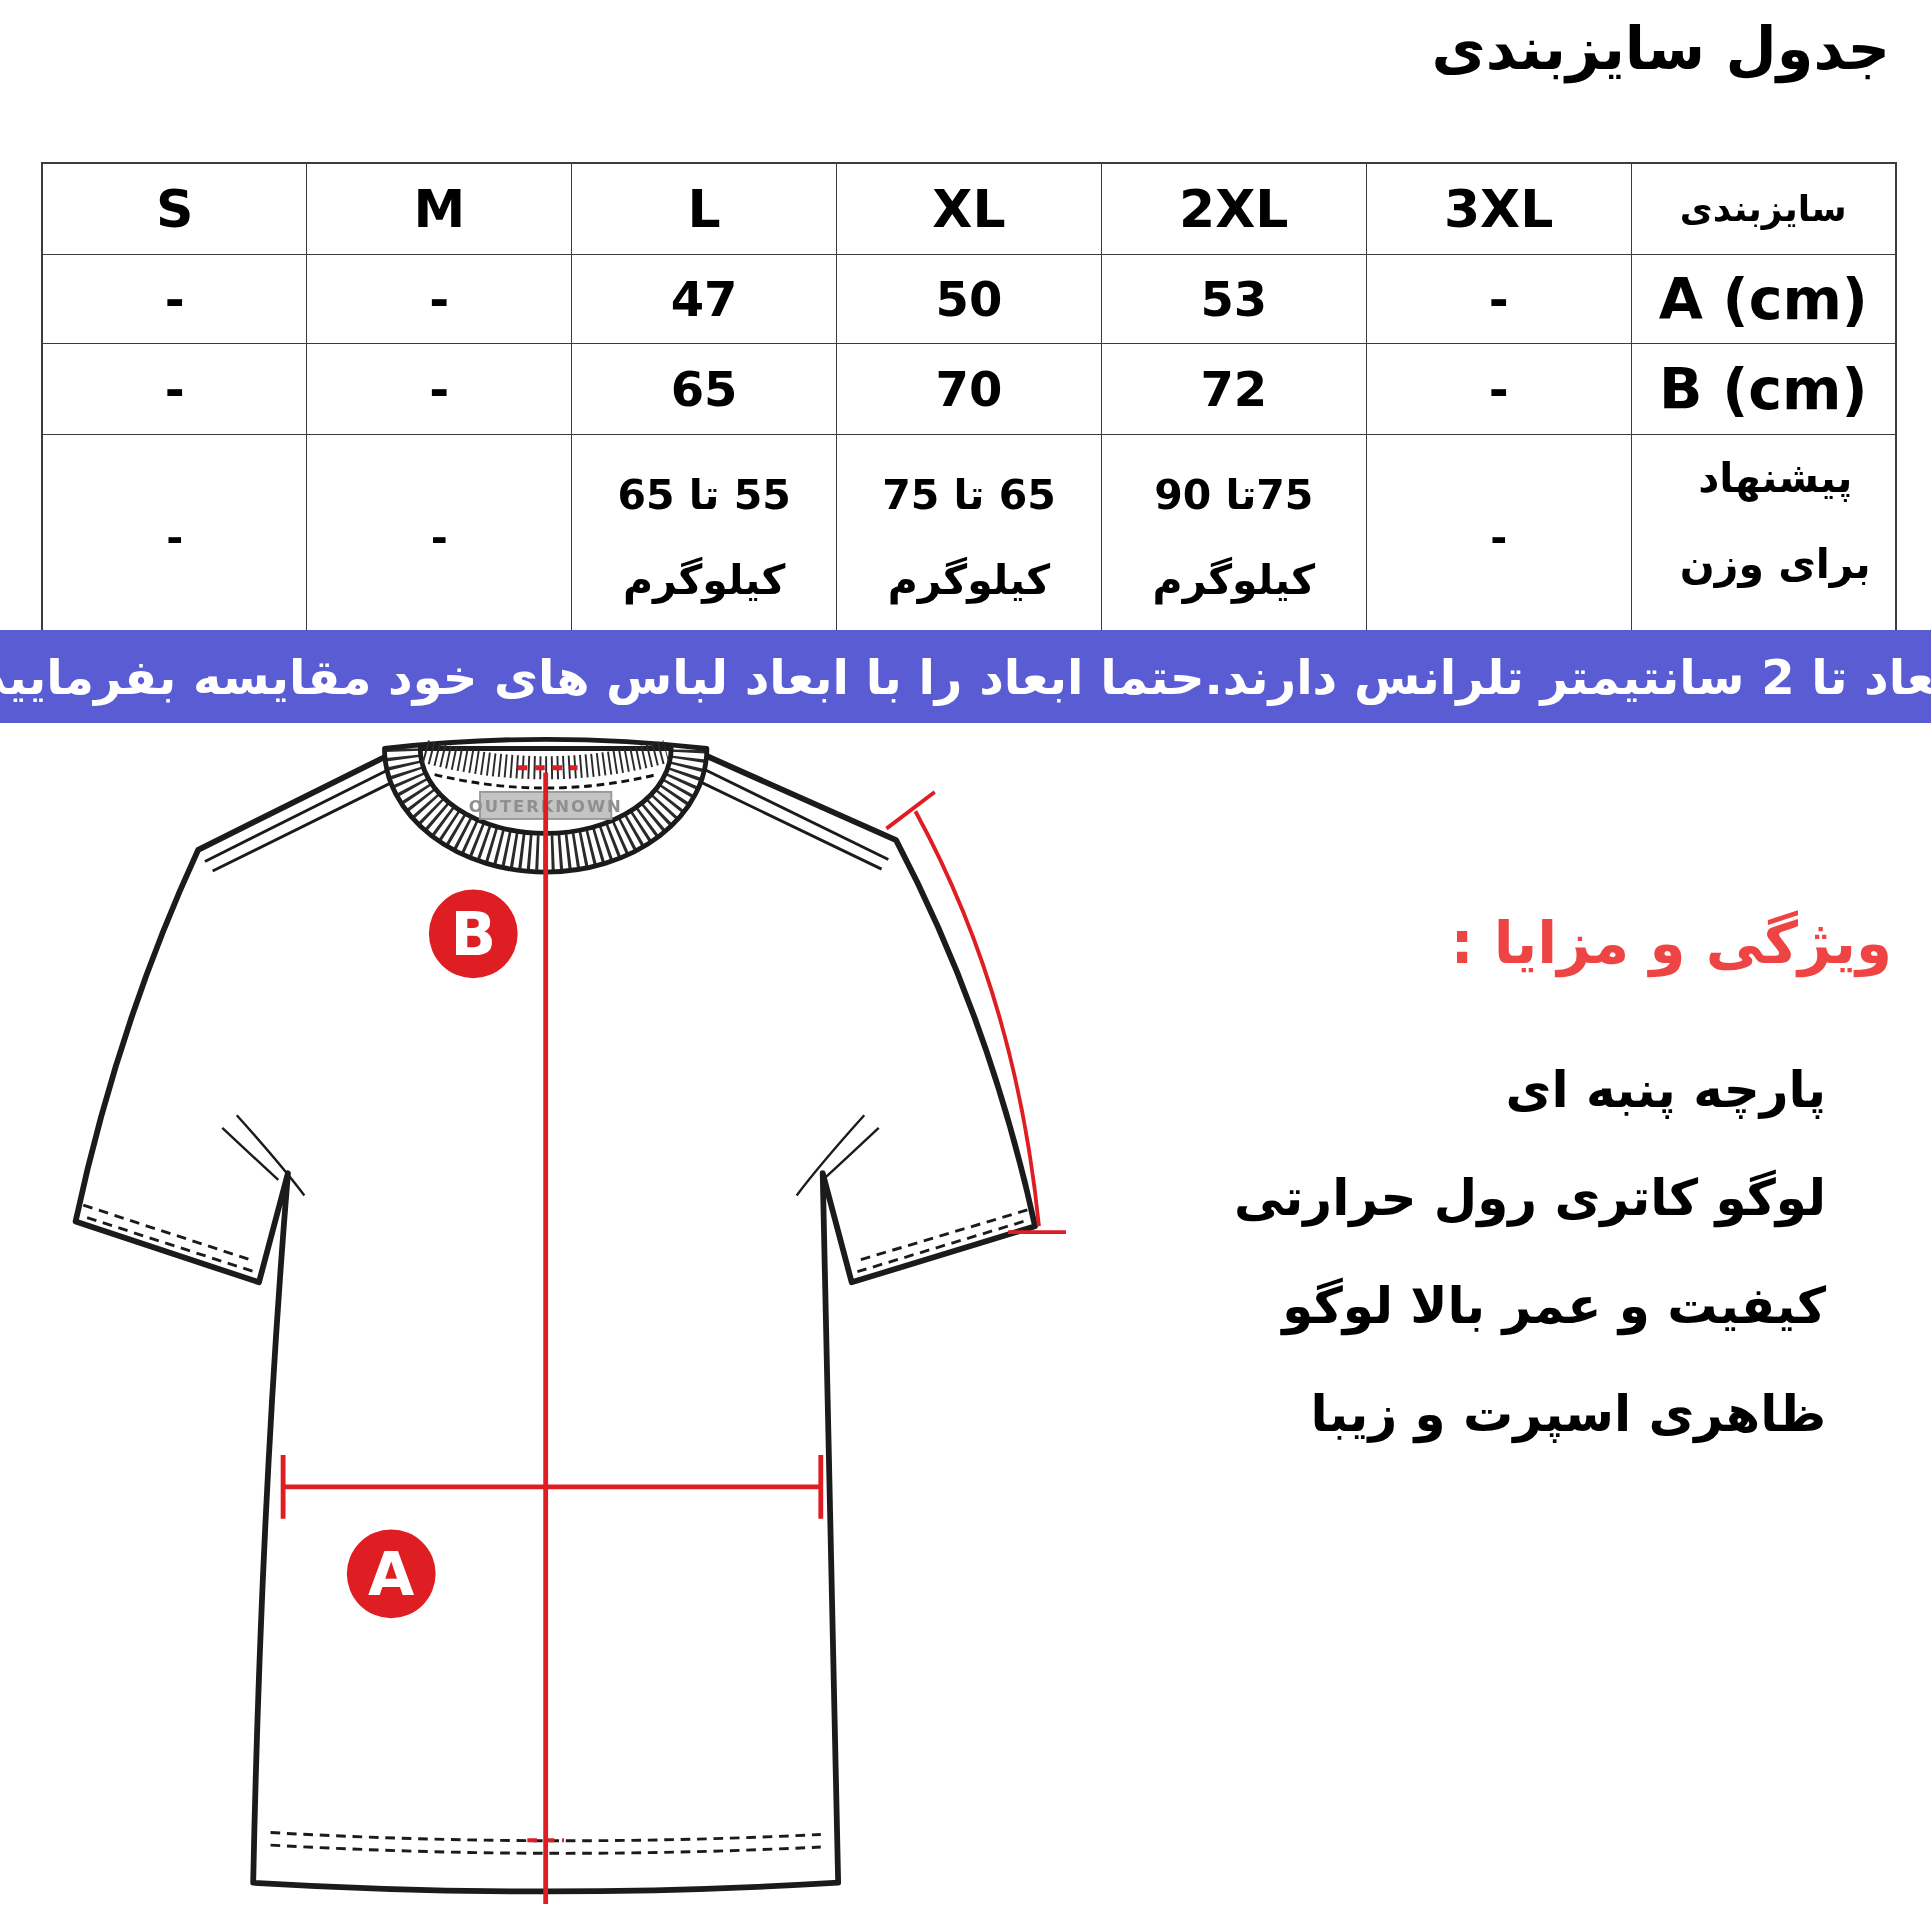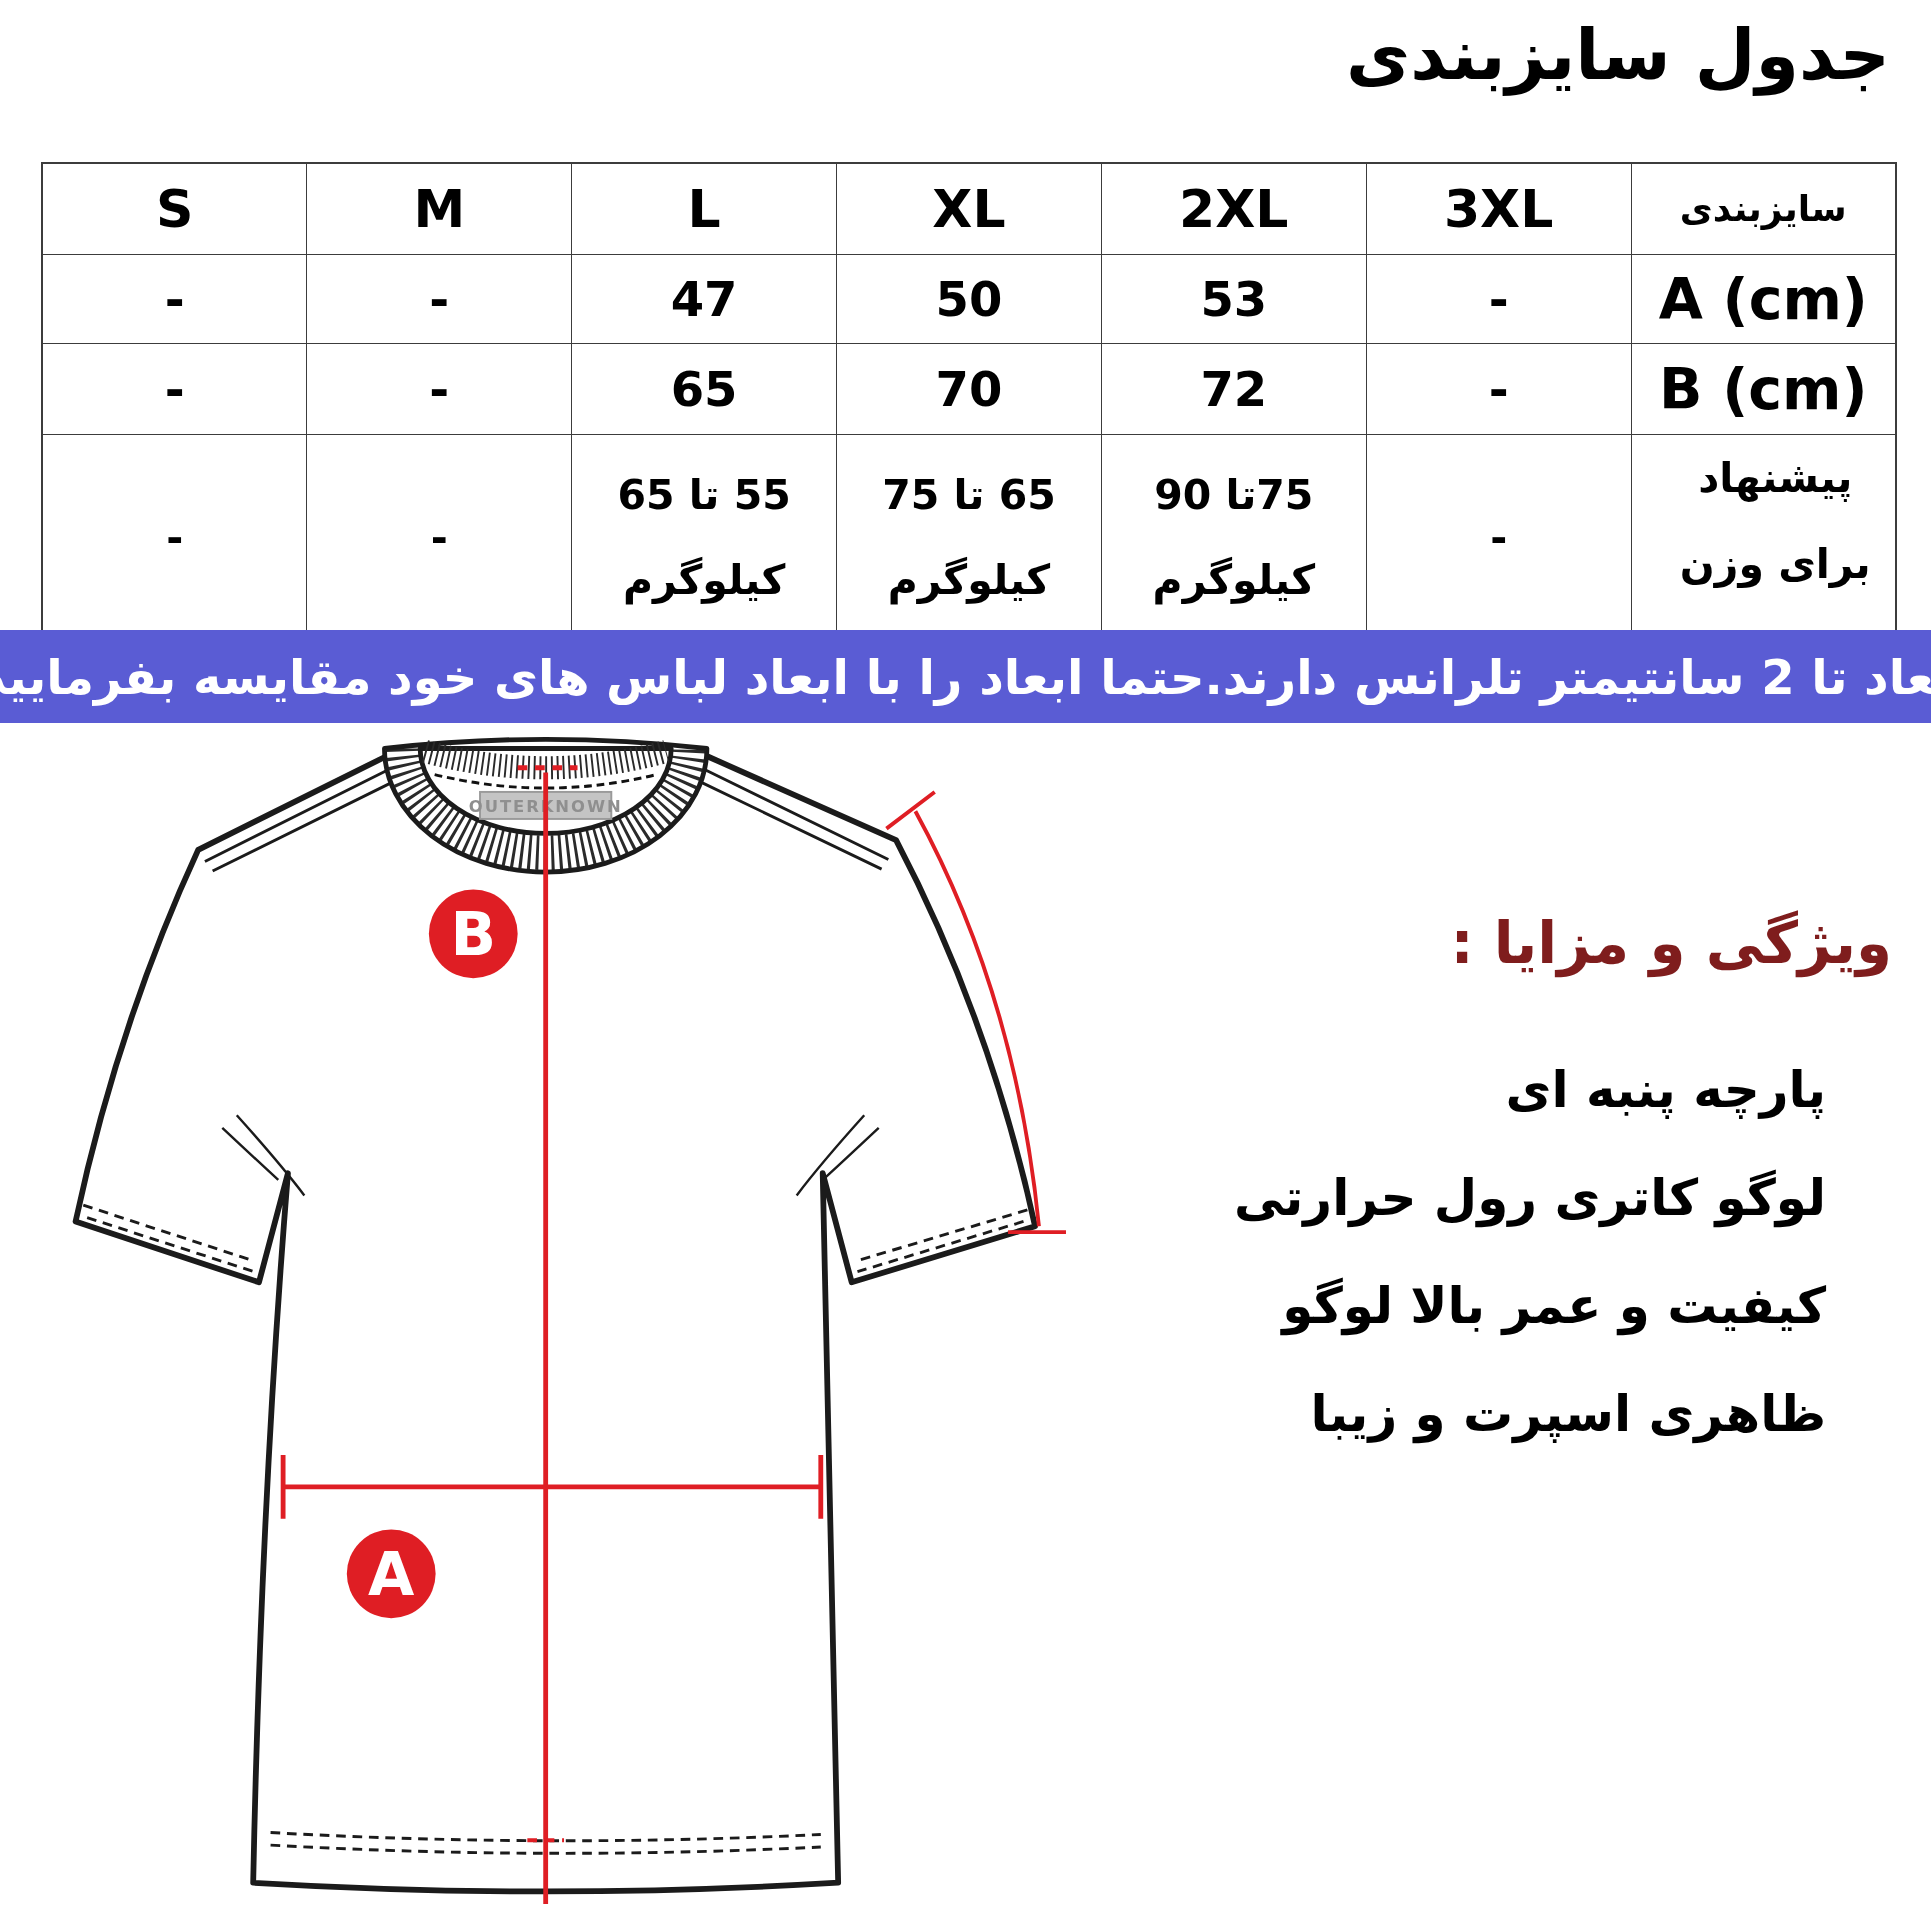--- a/index.html
+++ b/index.html
@@ -2,21 +2,21 @@
 <html><head>
 <meta charset="utf-8">
 <style>
   html,body{margin:0;padding:0;}
   body{
     width:1931px;height:1931px;position:relative;background:#ffffff;
     font-family:"DejaVu Sans", sans-serif;color:#000;overflow:hidden;
   }
   .title{
     position:absolute;top:13.5px;right:41px;width:1448px;
-    font-size:70px;font-weight:700;direction:rtl;text-align:right;
+    font-size:59px;font-weight:700;direction:rtl;text-align:right;
     letter-spacing:-1px;
   }
   table.size-table{
     position:absolute;left:41px;top:162px;width:1856px;height:446px;
     border-collapse:collapse;table-layout:fixed;
     border:2.9px solid #3c3c3c;
   }
   table.size-table td{
     border:1.9px solid #3c3c3c;text-align:center;vertical-align:middle;
     font-weight:700;padding:0;
@@ -39,21 +39,21 @@
     position:absolute;left:0;top:630px;width:1931px;height:93px;
     background:#5a5cd4;color:#ffffff;font-weight:700;font-size:48px;
     direction:rtl;display:flex;align-items:center;justify-content:center;
     white-space:nowrap;
   }
   .features{
     position:absolute;top:908px;right:39px;width:753px;
     direction:rtl;text-align:right;
   }
   .features-heading{
-    color:#7f1d1d;font-size:58px;font-weight:700;margin:0 0 83px 0;line-height:70px;
+    color:#ef4444;font-size:58px;font-weight:700;margin:0 0 83px 0;line-height:70px;
   }
   .feature-item{
     font-size:50px;font-weight:700;line-height:59px;margin:0 66px 49px 0;
   }
   .shirt-svg{position:absolute;left:0;top:734px;}
   .outline{fill:#ffffff;stroke:#1b1b1b;stroke-width:6;stroke-linejoin:round;}
   .thin{fill:none;stroke:#1b1b1b;stroke-width:3;}
   .stitch{fill:none;stroke:#1b1b1b;stroke-width:3;stroke-dasharray:10 7;}
   .wrinkle{fill:none;stroke:#1b1b1b;stroke-width:2.5;}
   .redline{fill:none;stroke:#df1e24;stroke-width:5;}

